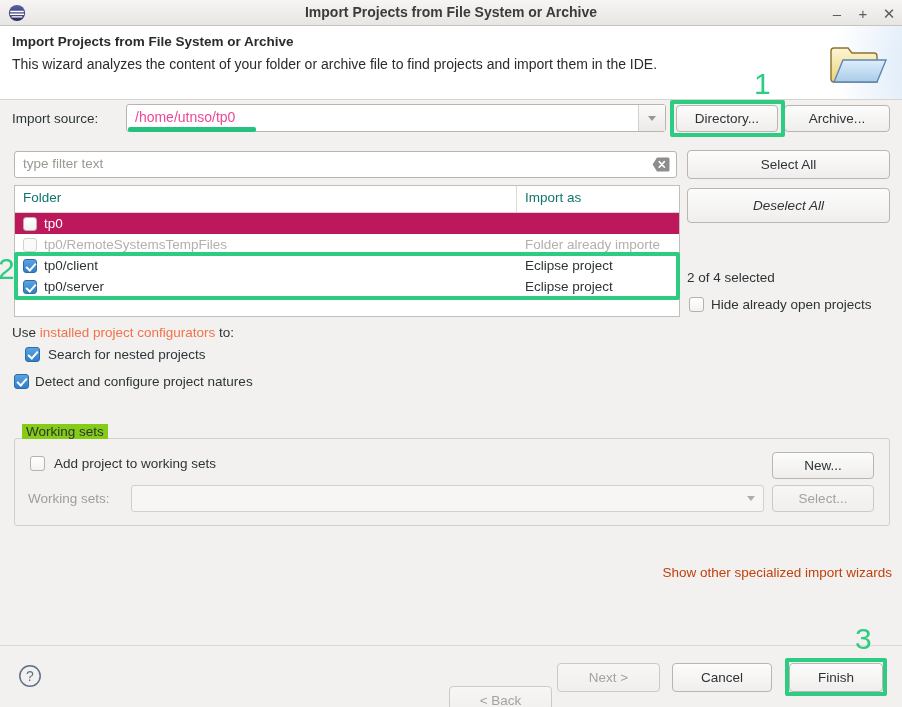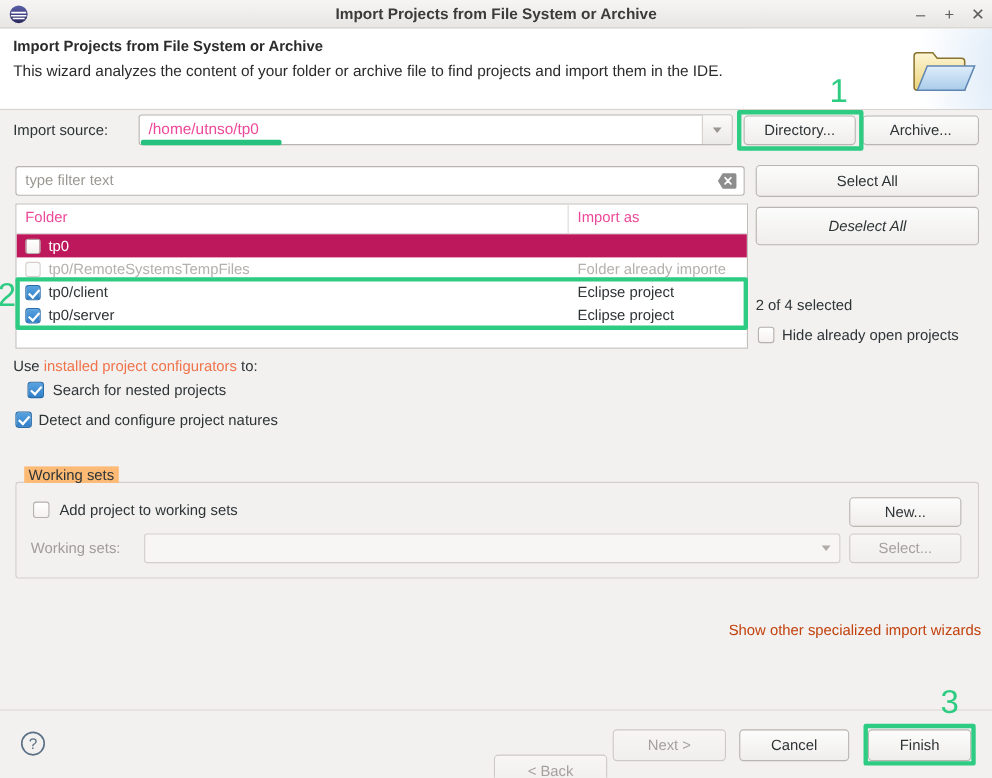--- a/index.html
+++ b/index.html
@@ -144,21 +144,21 @@
 
   
   #tree {
     position: absolute; left: 14px; top: 185px; width: 666px; height: 132px;
     background: #ffffff; border: 1px solid #c2beba; box-sizing: border-box;
     overflow: hidden;
   }
   #tree-header { display: flex; height: 26px; border-bottom: 1px solid #d6d3d0;
     background: #ffffff; }
   #tree-header .th {
-    font-size: 13.5px; color: #ec4899; padding: 4px 0 0 8px; box-sizing: border-box;
+    font-size: 13.5px; color: #0f766e; padding: 4px 0 0 8px; box-sizing: border-box;
   }
   #tree-header .th.c1 { width: 502px; border-right: 1px solid #ddd9d5; }
   #tree-header .th.c2 { flex: 1; }
   .tree-row { display: flex; height: 21px; align-items: center; }
   .tree-row .c1 { width: 502px; display: flex; align-items: center; gap: 7px; padding-left: 8px; box-sizing: border-box;}
   .tree-row .c2 { flex: 1; padding-left: 8px; box-sizing: border-box; font-size: 13.5px; white-space: nowrap; overflow: hidden;}
   .tree-row .name { font-size: 13.5px; }
   .tree-row.sel { background: #be185d; }
   .tree-row.sel .name { color: #ffffff; }
   .tree-row.dim .name, .tree-row.dim .c2 { color: #b4b0ac; }
@@ -187,21 +187,21 @@
   #chk-nested { position: absolute; left: 14px; top: 347px; display: flex; align-items: center; gap: 8px; margin-left: 11px; }
   #chk-natures { position: absolute; left: 14px; top: 374px; display: flex; align-items: flex-end; gap: 6px; }
   #chk-nested .cb, #chk-natures .cb, #hide-open-row .cb { width: 15px; height: 15px; }
 
   
   #ws-group {
     position: absolute; left: 14px; top: 438px; width: 876px; height: 88px;
     border: 1px solid #d3cfcb; border-radius: 3px; box-sizing: border-box;
   }
   #ws-legend {
-    position: absolute; left: 22px; top: 424px; background: #fdba74;
+    position: absolute; left: 22px; top: 424px; background: #84cc16;
     padding: 0 4px; font-size: 13.5px;
   }
   #chk-addws { position: absolute; left: 30px; top: 456px; display: flex; align-items: center; gap: 9px; }
   #chk-addws .cb { width: 15px; height: 15px; }
   #btn-new { left: 772px; top: 452px; width: 102px; height: 27px; }
   #ws-label { position: absolute; left: 28px; top: 491px; color: #a09c98; }
   #ws-combo {
     position: absolute; left: 131px; top: 485px; width: 633px; height: 27px;
     background: #f7f6f5; border: 1px solid #d3cfcb; border-radius: 3px; box-sizing: border-box;
   }

